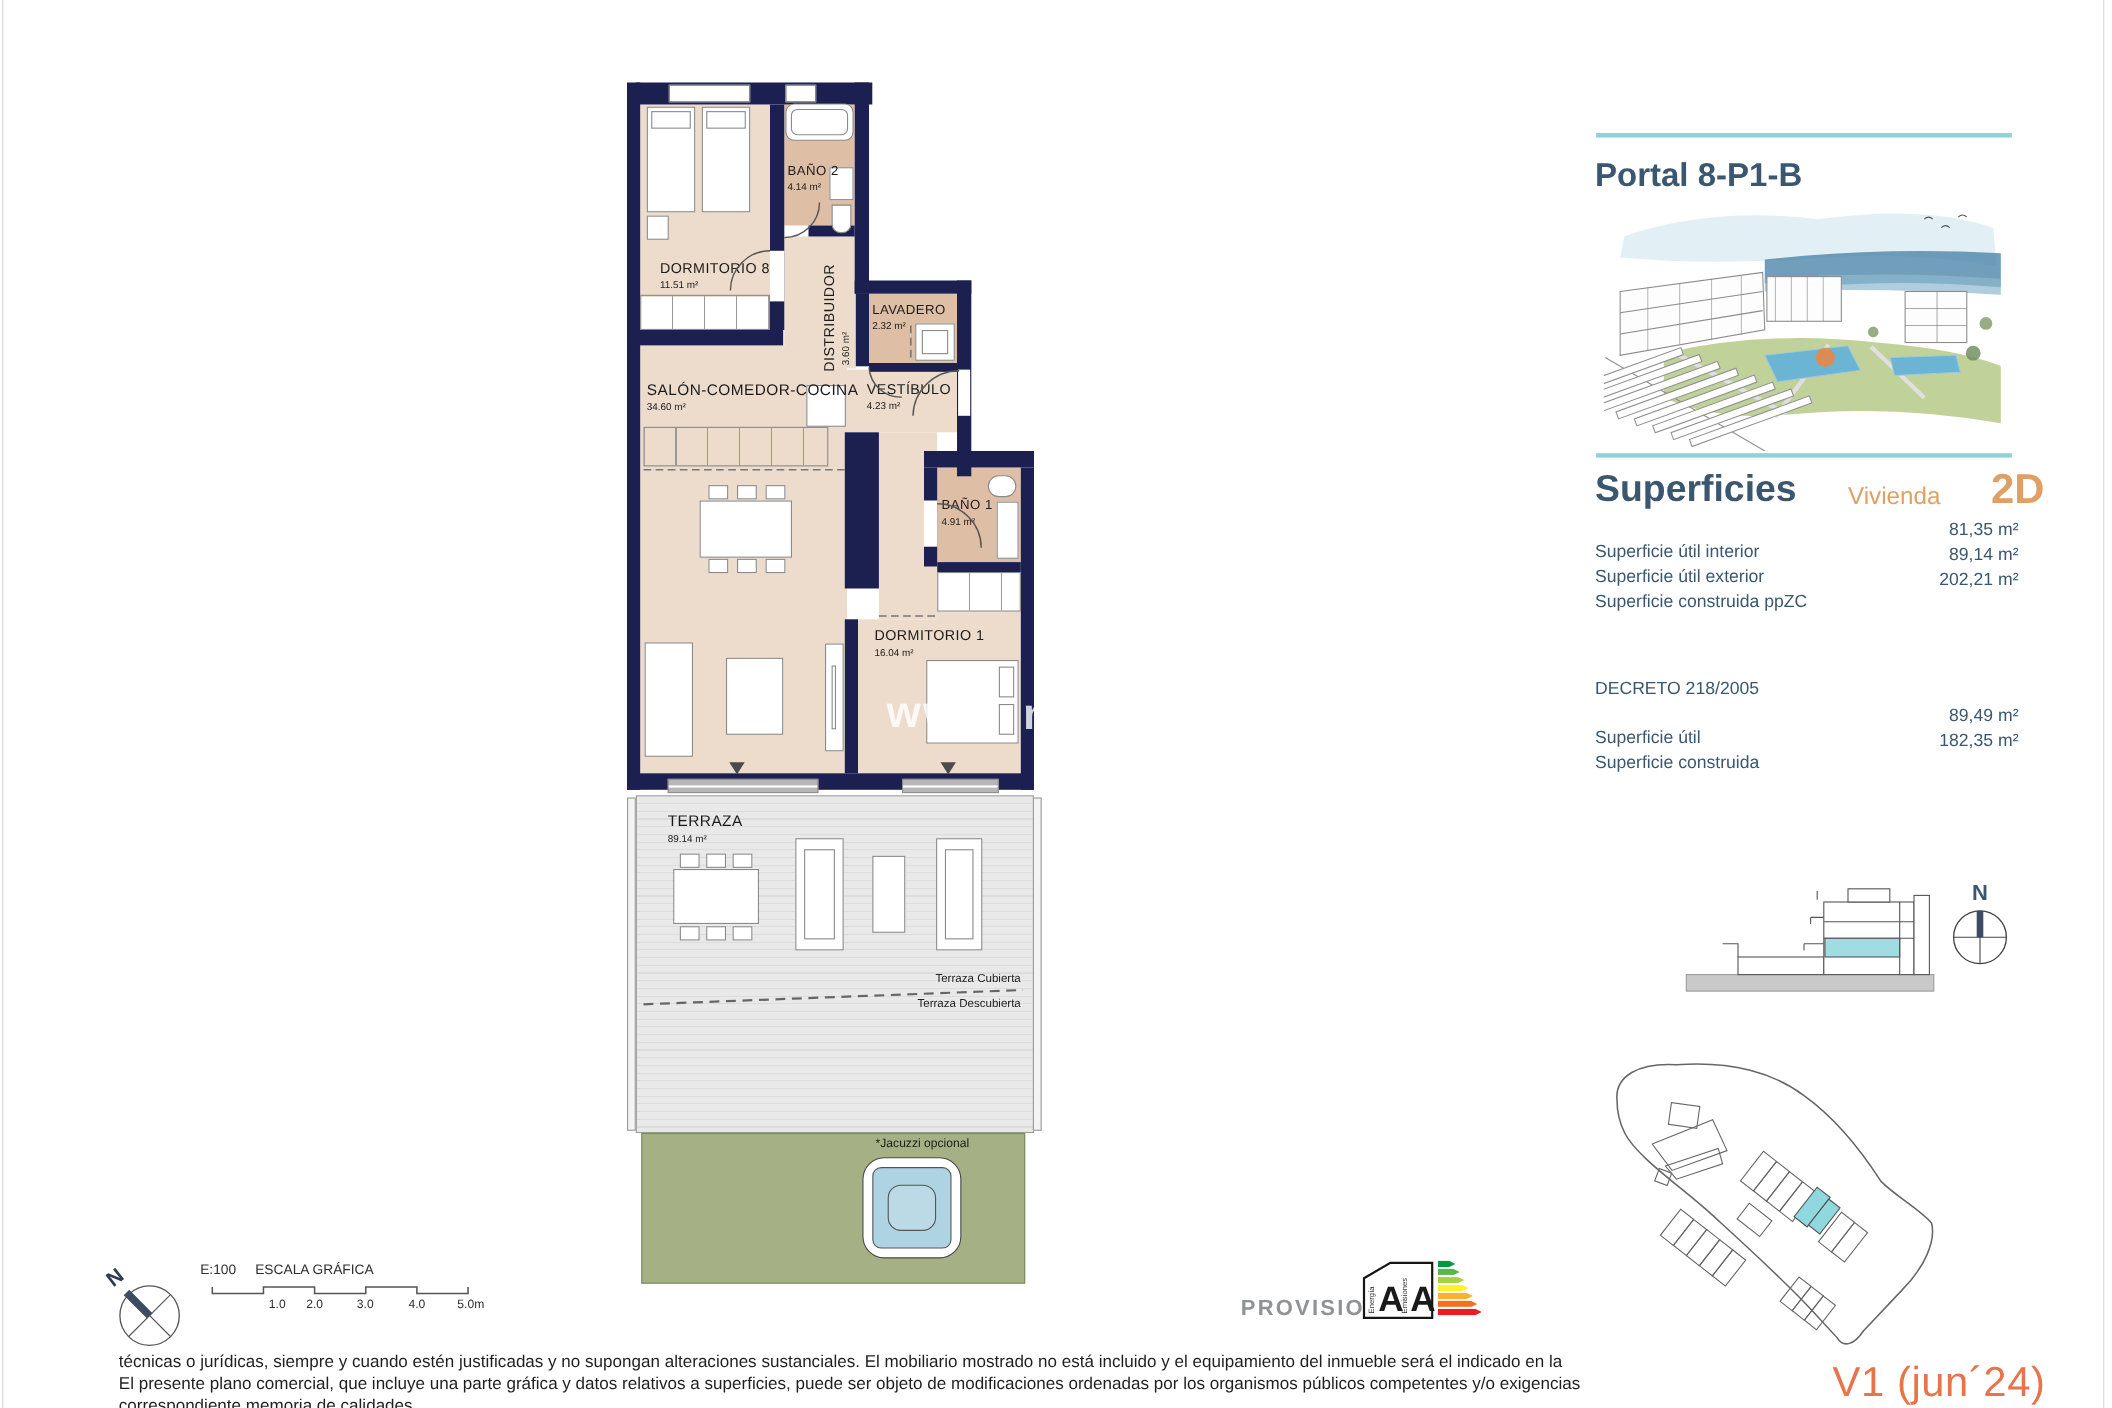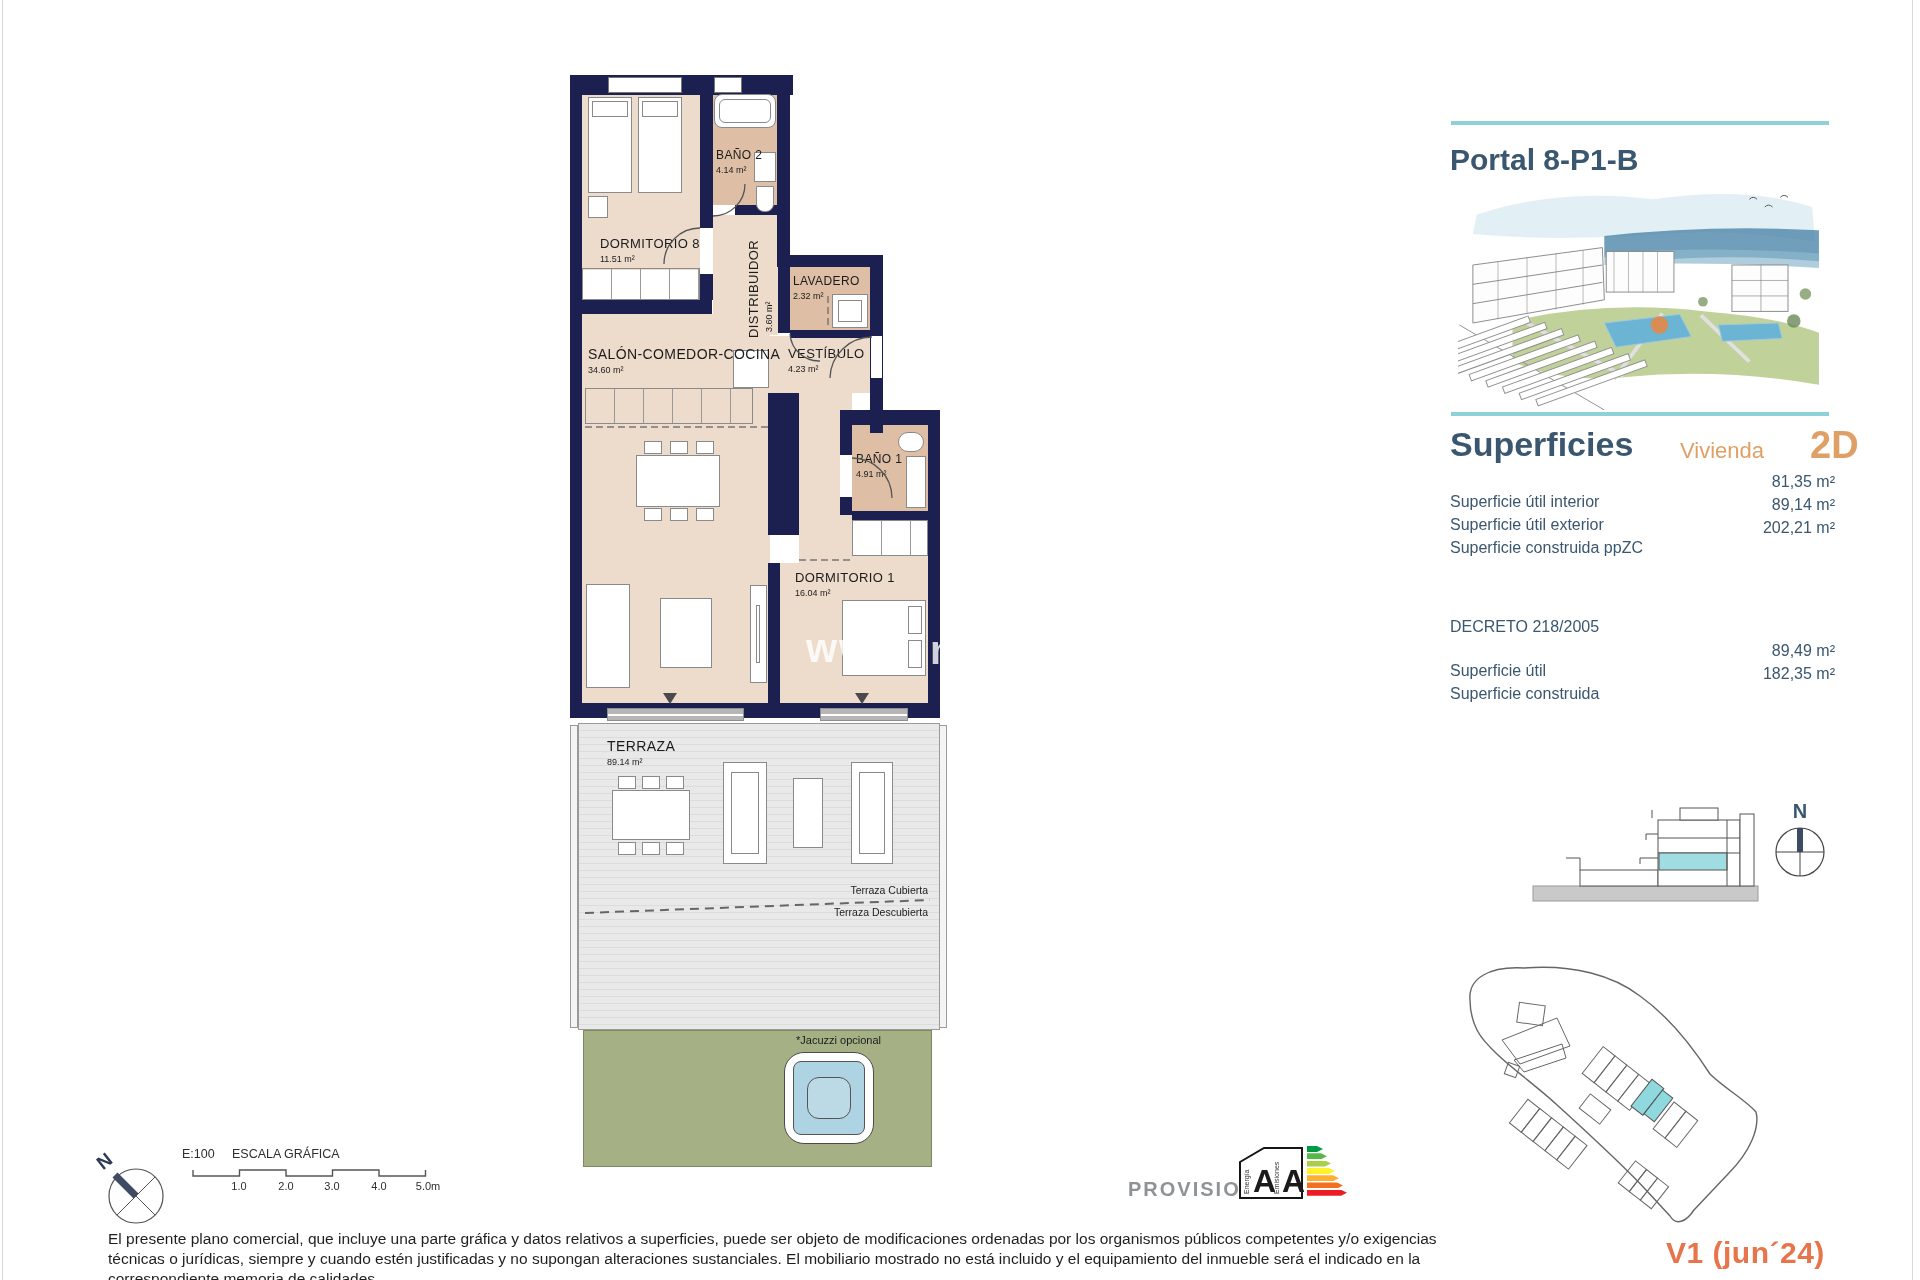--- a/index.html
+++ b/index.html
@@ -29,21 +29,21 @@
   
   .tealrule{position:absolute;height:4px;background:var(--teal);}
   .ptitle{position:absolute;font-size:30px;font-weight:bold;color:var(--slate);}
   .shead{position:absolute;font-size:34px;font-weight:bold;color:var(--slate);}
   .vivienda{position:absolute;font-size:22px;color:var(--orange);}
   .vtype{position:absolute;font-size:38px;font-weight:600;color:var(--orange);}
   .srow{position:absolute;width:385px;font-size:16px;color:var(--slate);}
   .srow .lab{float:left;margin-top:20px;}
   .srow .val{float:right;}
   .dechead{position:absolute;font-size:16px;font-weight:normal;color:var(--slate);}
-  .version{position:absolute;font-size:30px;font-weight:bold;color:var(--coral);letter-spacing:.5px;}
+  .version{position:absolute;font-size:38px;font-weight:normal;color:var(--coral);letter-spacing:.5px;}
   
   .prov{position:absolute;font-size:20px;font-weight:600;color:#8f9396;letter-spacing:2px;}
   .disc{position:absolute;font-size:15.5px;line-height:20px;color:#1f1f1f;}
   .scaletxt{position:absolute;font-size:12.5px;color:#2e2e2e;}
   .tick{position:absolute;font-size:11px;color:#2e2e2e;transform:translateX(-50%);}
   .en-arrow{height:6px;margin-bottom:1.3px;clip-path:polygon(0 0,calc(100% - 6px) 0,100% 50%,calc(100% - 6px) 100%,0 100%);}
   .divlines{background:repeating-linear-gradient(90deg,transparent 0 28px,#999 28px 29px);}
 </style>
 </head>
 <body>
@@ -350,21 +350,21 @@
       <line x1="67" y1="31" x2="29" y2="69" stroke="#555" stroke-width="1"></line>
       <line x1="48" y1="50" x2="27" y2="29" stroke="#3f4b63" stroke-width="7"></line>
       <text x="10" y="22" font-size="19" font-weight="bold" fill="#2f3b55" transform="rotate(-38 16 16)">N</text>
     </svg>
 
     <span class="scaletxt" style="left:182px;top:1147px;">E:100</span>
     <span class="scaletxt" style="left:232px;top:1147px;">ESCALA GRÁFICA</span>
     <svg class="abs" style="left:185px;top:1160px;" width="250" height="26" viewBox="0 0 250 26">
       <path d="M8 10 v6 h46.5 v-6 h46.5 v6 h46.5 v-6 h46.5 v6 h46.5 v-6" fill="none" stroke="#555" stroke-width="1.4"></path>
     </svg>
-    <span class="tick" style="left:239px;top:1180px;">1.0</span>
+    <span class="tick" style="left:252px;top:1180px;">1.0</span>
     <span class="tick" style="left:286px;top:1180px;">2.0</span>
     <span class="tick" style="left:332px;top:1180px;">3.0</span>
     <span class="tick" style="left:379px;top:1180px;">4.0</span>
     <span class="tick" style="left:428px;top:1180px;">5.0m</span>
 
     <span class="prov" style="left:1128px;top:1178px;">PROVISIONAL</span>
     <svg class="abs" style="left:1236px;top:1144px;" width="70" height="58" viewBox="0 0 70 58">
       <path d="M4 18 L28 4 H66 V54 H4 Z" fill="#fff" stroke="#151515" stroke-width="2"></path>
       <text x="13" y="50" font-size="7" fill="#333" transform="rotate(-90 13 50)">Energía</text>
       <text x="17" y="48" font-size="32" font-weight="bold" fill="#1a1a1a">A</text>
@@ -375,18 +375,18 @@
         <div class="en-arrow" style="width: 16px; background: rgb(0, 154, 68);"></div>
         <div class="en-arrow" style="width: 20px; background: rgb(84, 185, 72);"></div>
         <div class="en-arrow" style="width: 24px; background: rgb(168, 207, 69);"></div>
         <div class="en-arrow" style="width: 28px; background: rgb(255, 241, 44);"></div>
         <div class="en-arrow" style="width: 32px; background: rgb(251, 176, 52);"></div>
         <div class="en-arrow" style="width: 36px; background: rgb(243, 112, 33);"></div>
         <div class="en-arrow" style="width: 40px; background: rgb(237, 28, 36);"></div>
       </div>
 
     <div class="disc" style="left:108px;top:1229px;">
+      <div>técnicas o jurídicas, siempre y cuando estén justificadas y no supongan alteraciones sustanciales. El mobiliario mostrado no está incluido y el equipamiento del inmueble será el indicado en la</div>
       <div>El presente plano comercial, que incluye una parte gráfica y datos relativos a superficies, puede ser objeto de modificaciones ordenadas por los organismos públicos competentes y/o exigencias</div>
-      <div>técnicas o jurídicas, siempre y cuando estén justificadas y no supongan alteraciones sustanciales. El mobiliario mostrado no está incluido y el equipamiento del inmueble será el indicado en la</div>
       <div>correspondiente memoria de calidades.</div>
     </div>
   </footer>
 </div>
 
 </body></html>

